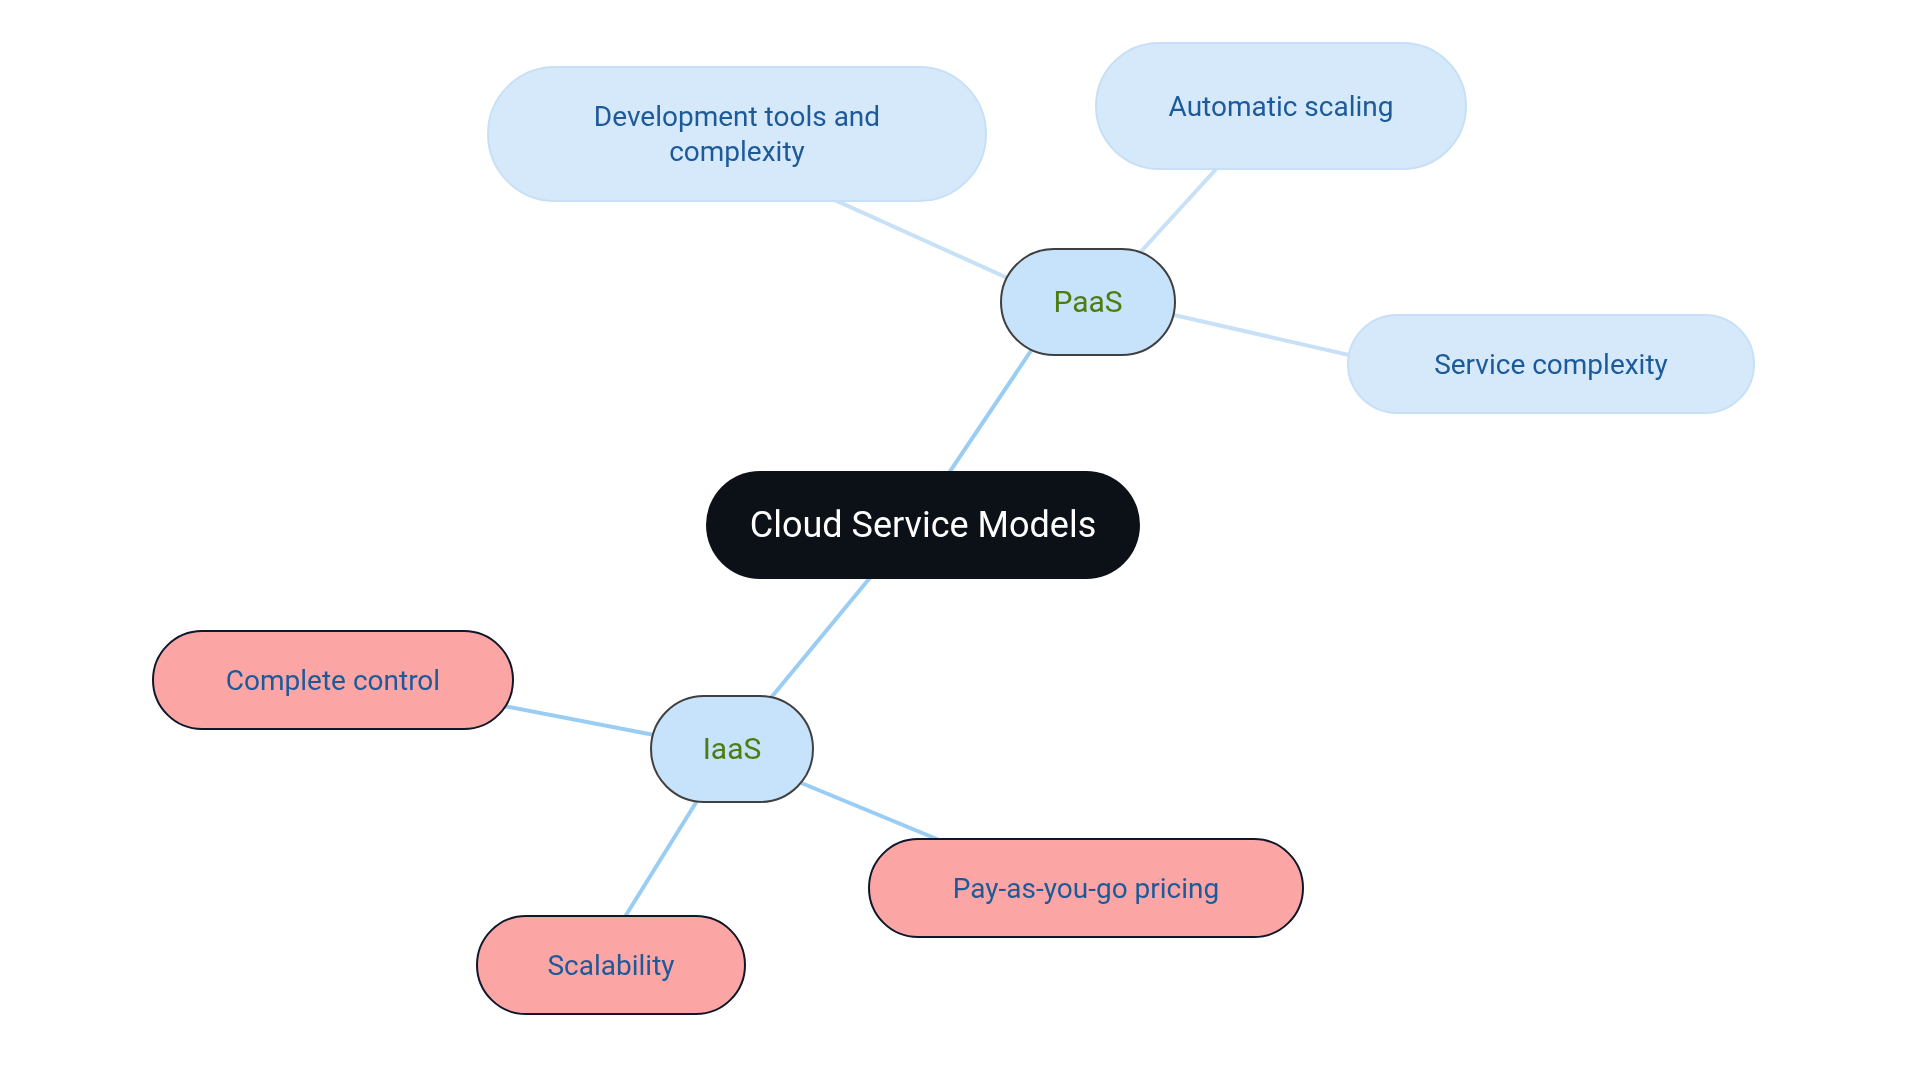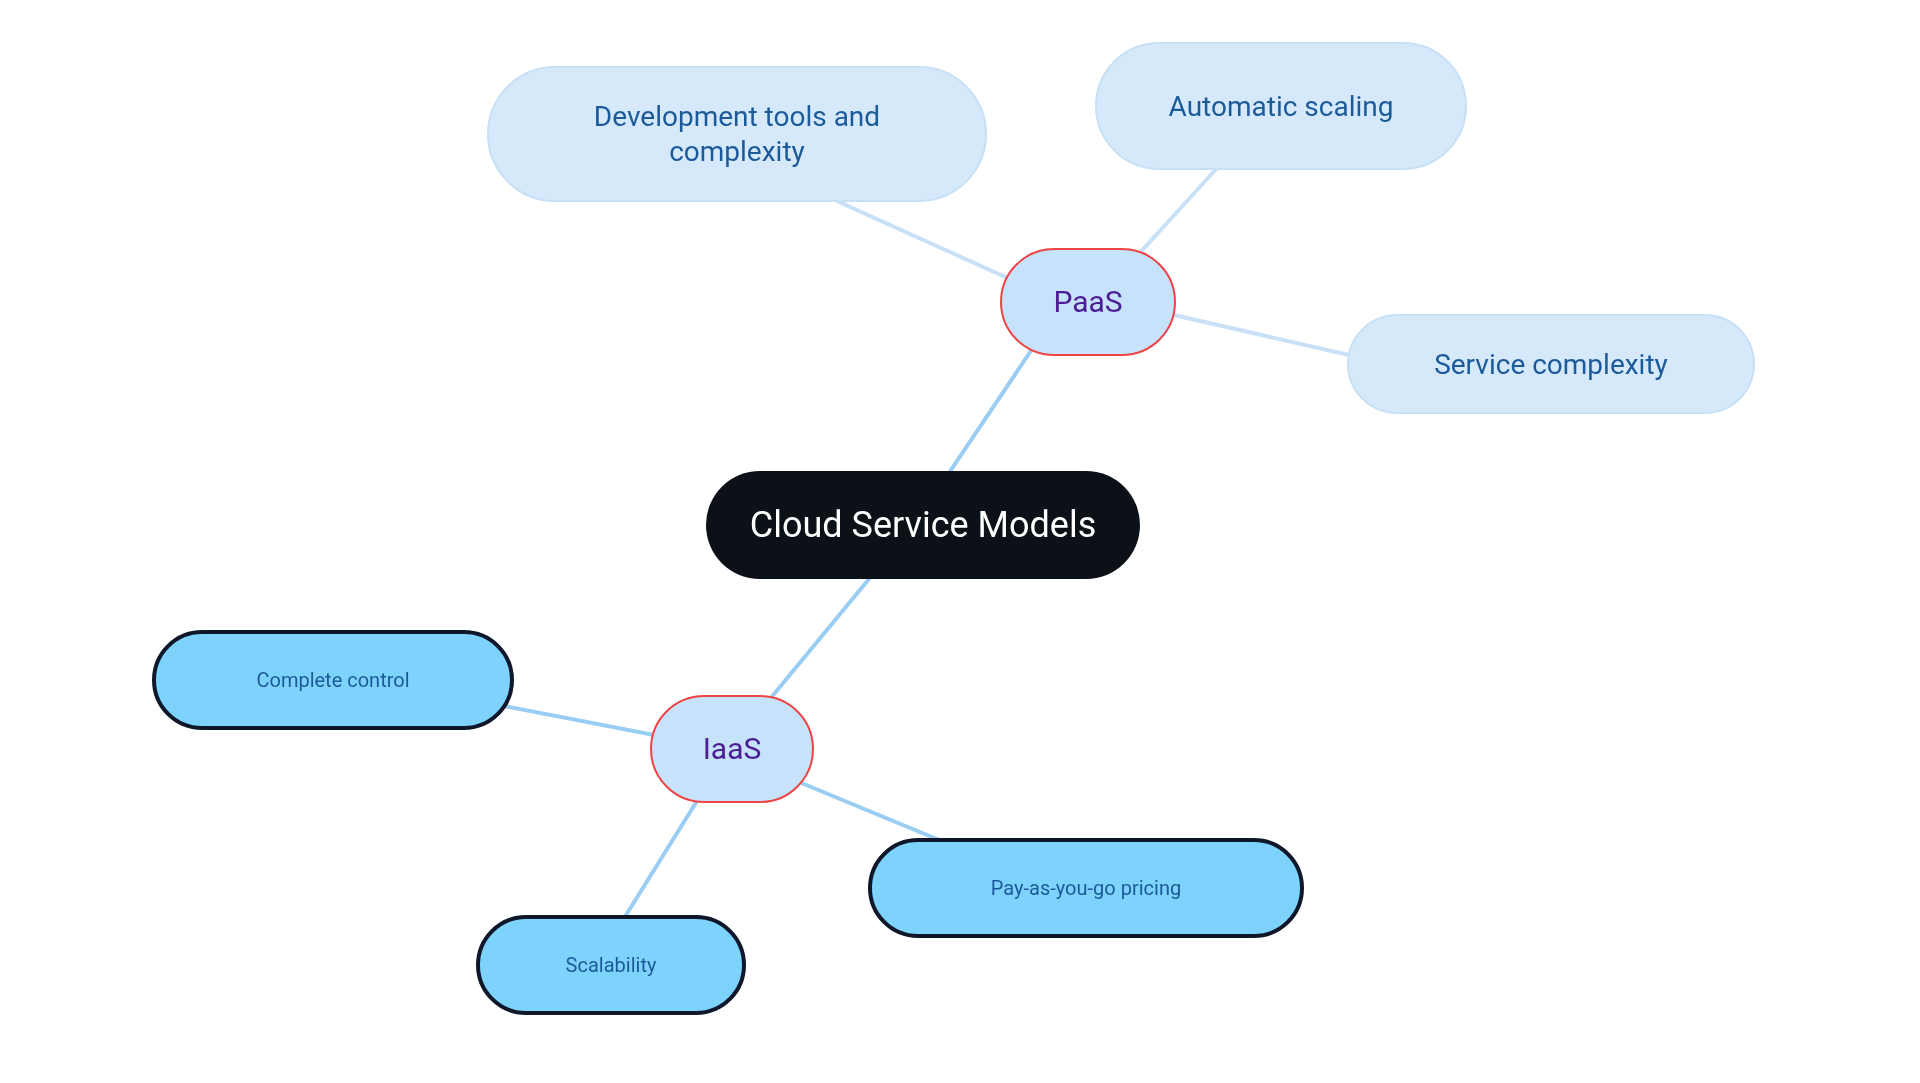--- a/index.html
+++ b/index.html
@@ -36,29 +36,29 @@
     font-size: 28px;
     line-height: 1.25;
   }
   .node.root {
     background: #0c1117;
     color: #ffffff;
     font-size: 36px;
   }
   .node.mid {
     background: #c7e2fb;
-    color: #4c1d95;
-    border: 2px solid #ef4444;
+    color: #4d7c0f;
+    border: 2px solid #404040;
     font-size: 30px;
   }
   .node.leaf-dark {
-    background: #7dd3fc;
+    background: #fca5a5;
     color: #1c5a9a;
-    border: 4px solid #0f172a;
-    font-size: 20px;
+    border: 2px solid #0f172a;
+    font-size: 28px;
   }
   .node.leaf-light {
     background: #d5e9fb;
     color: #1c5a9a;
     border: 2px solid #c7e0f6;
     font-size: 28px;
   }
 </style>
 </head>
 <body>

